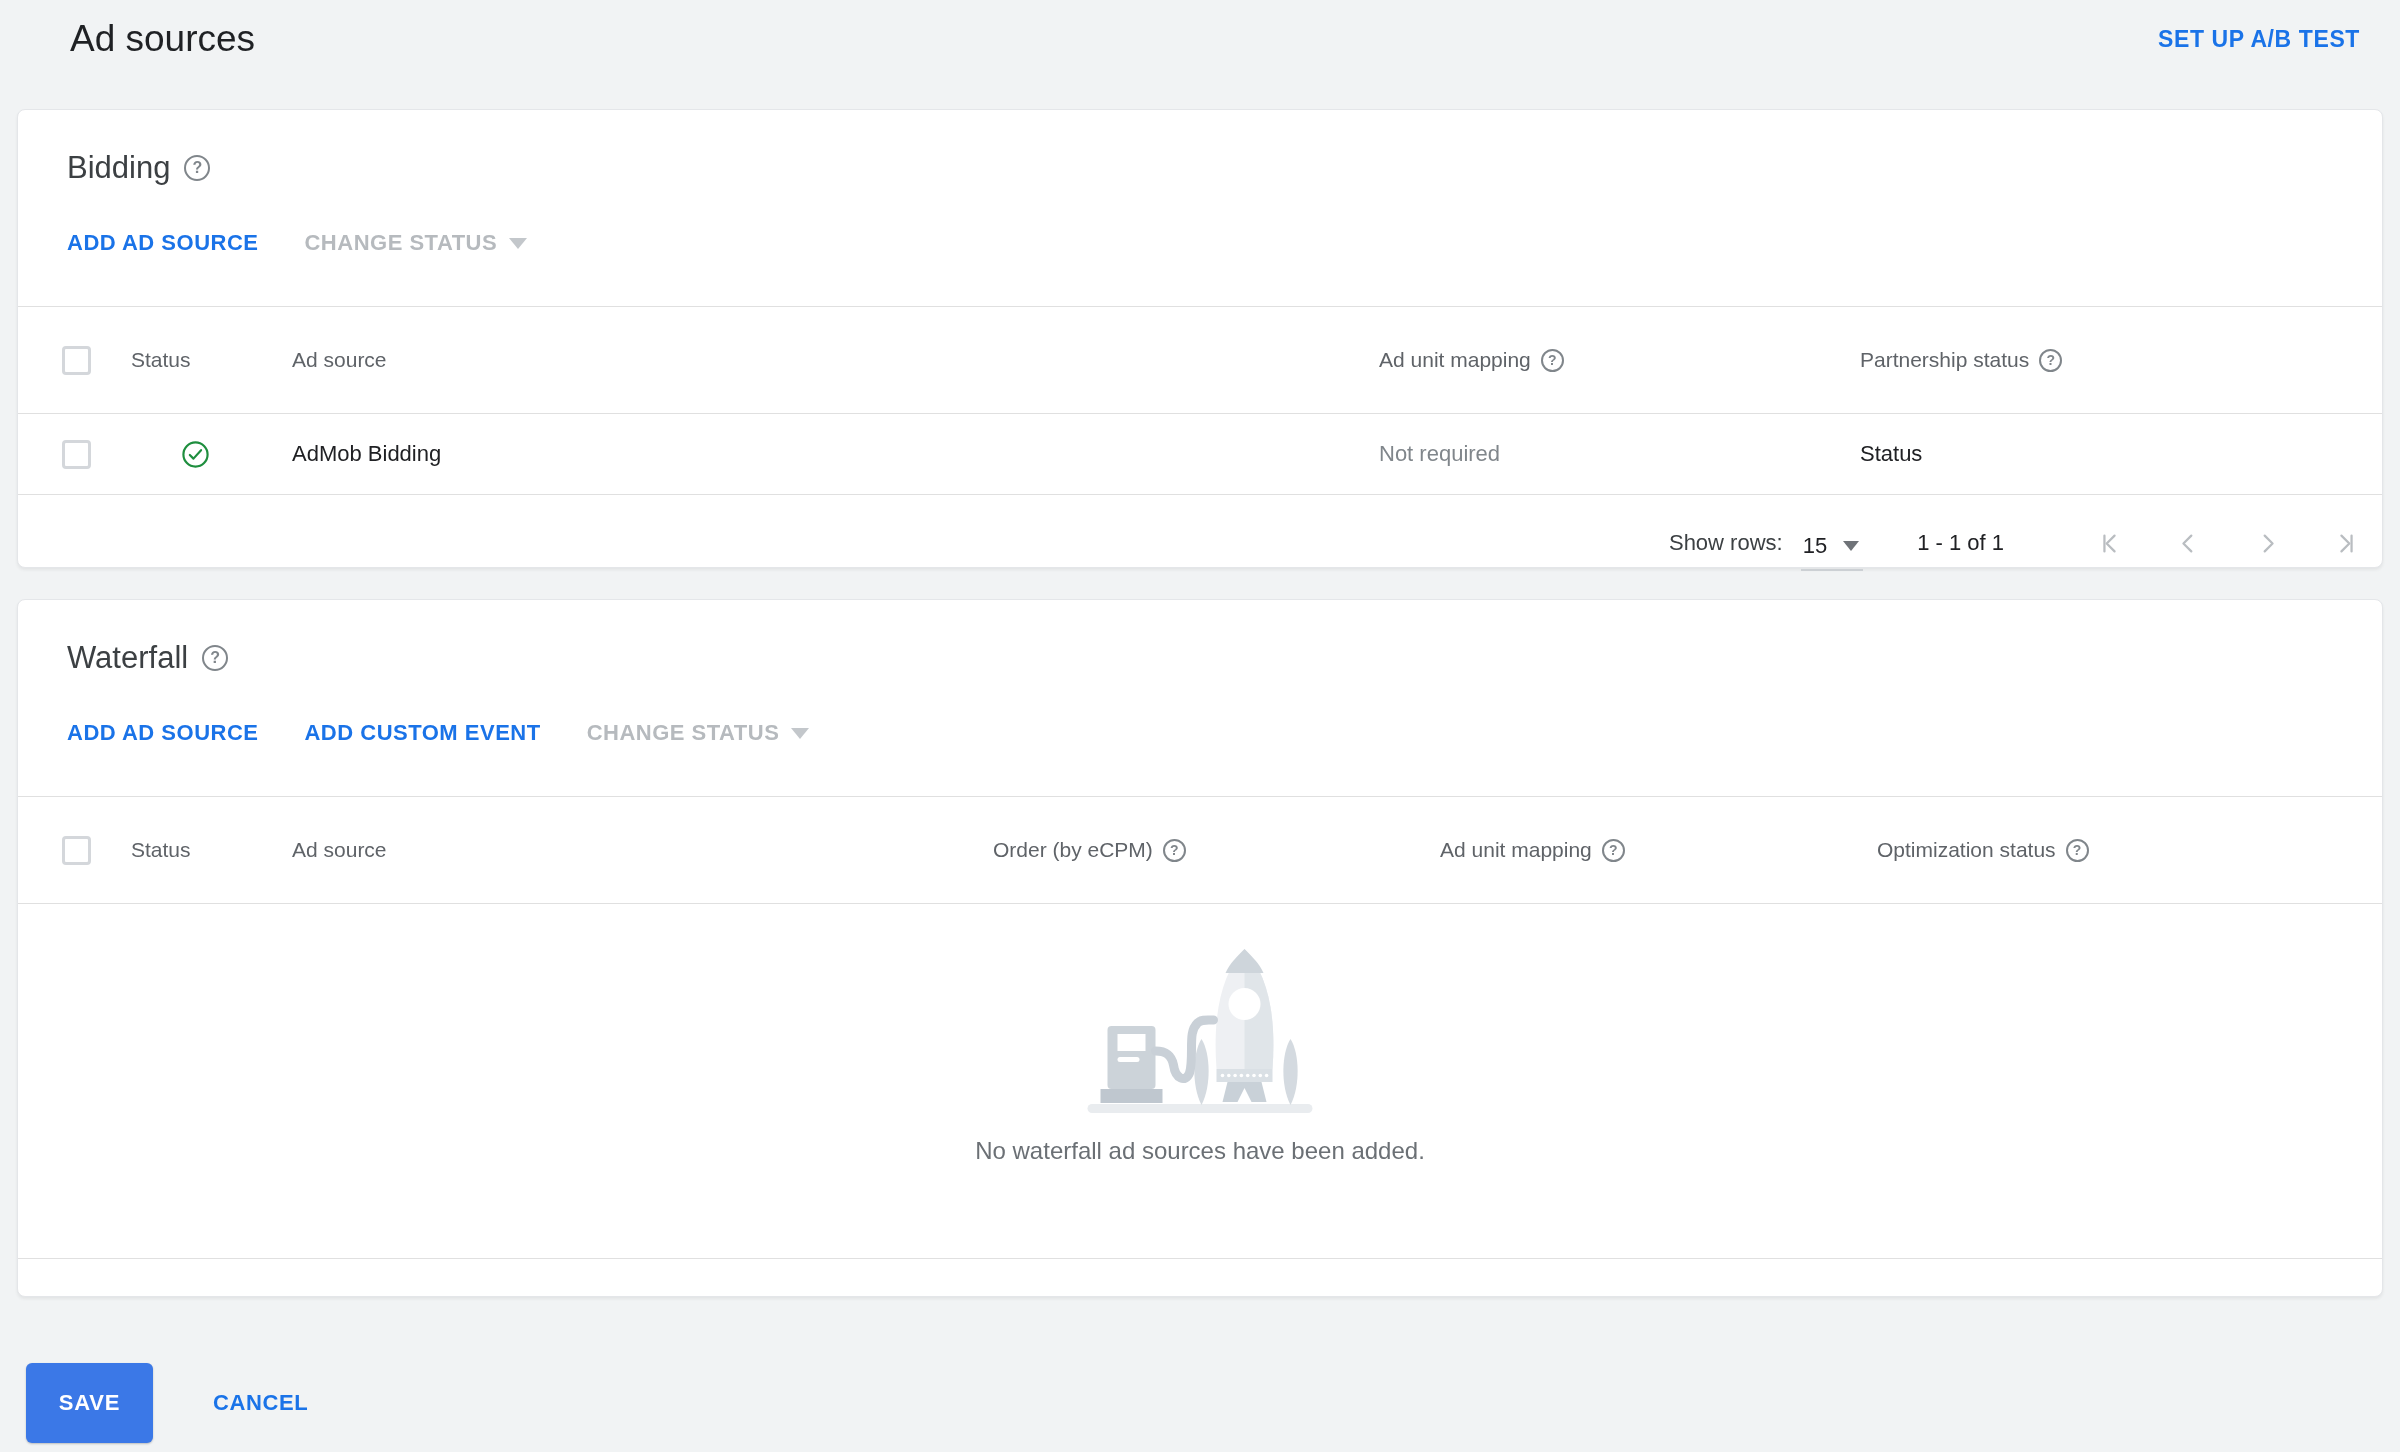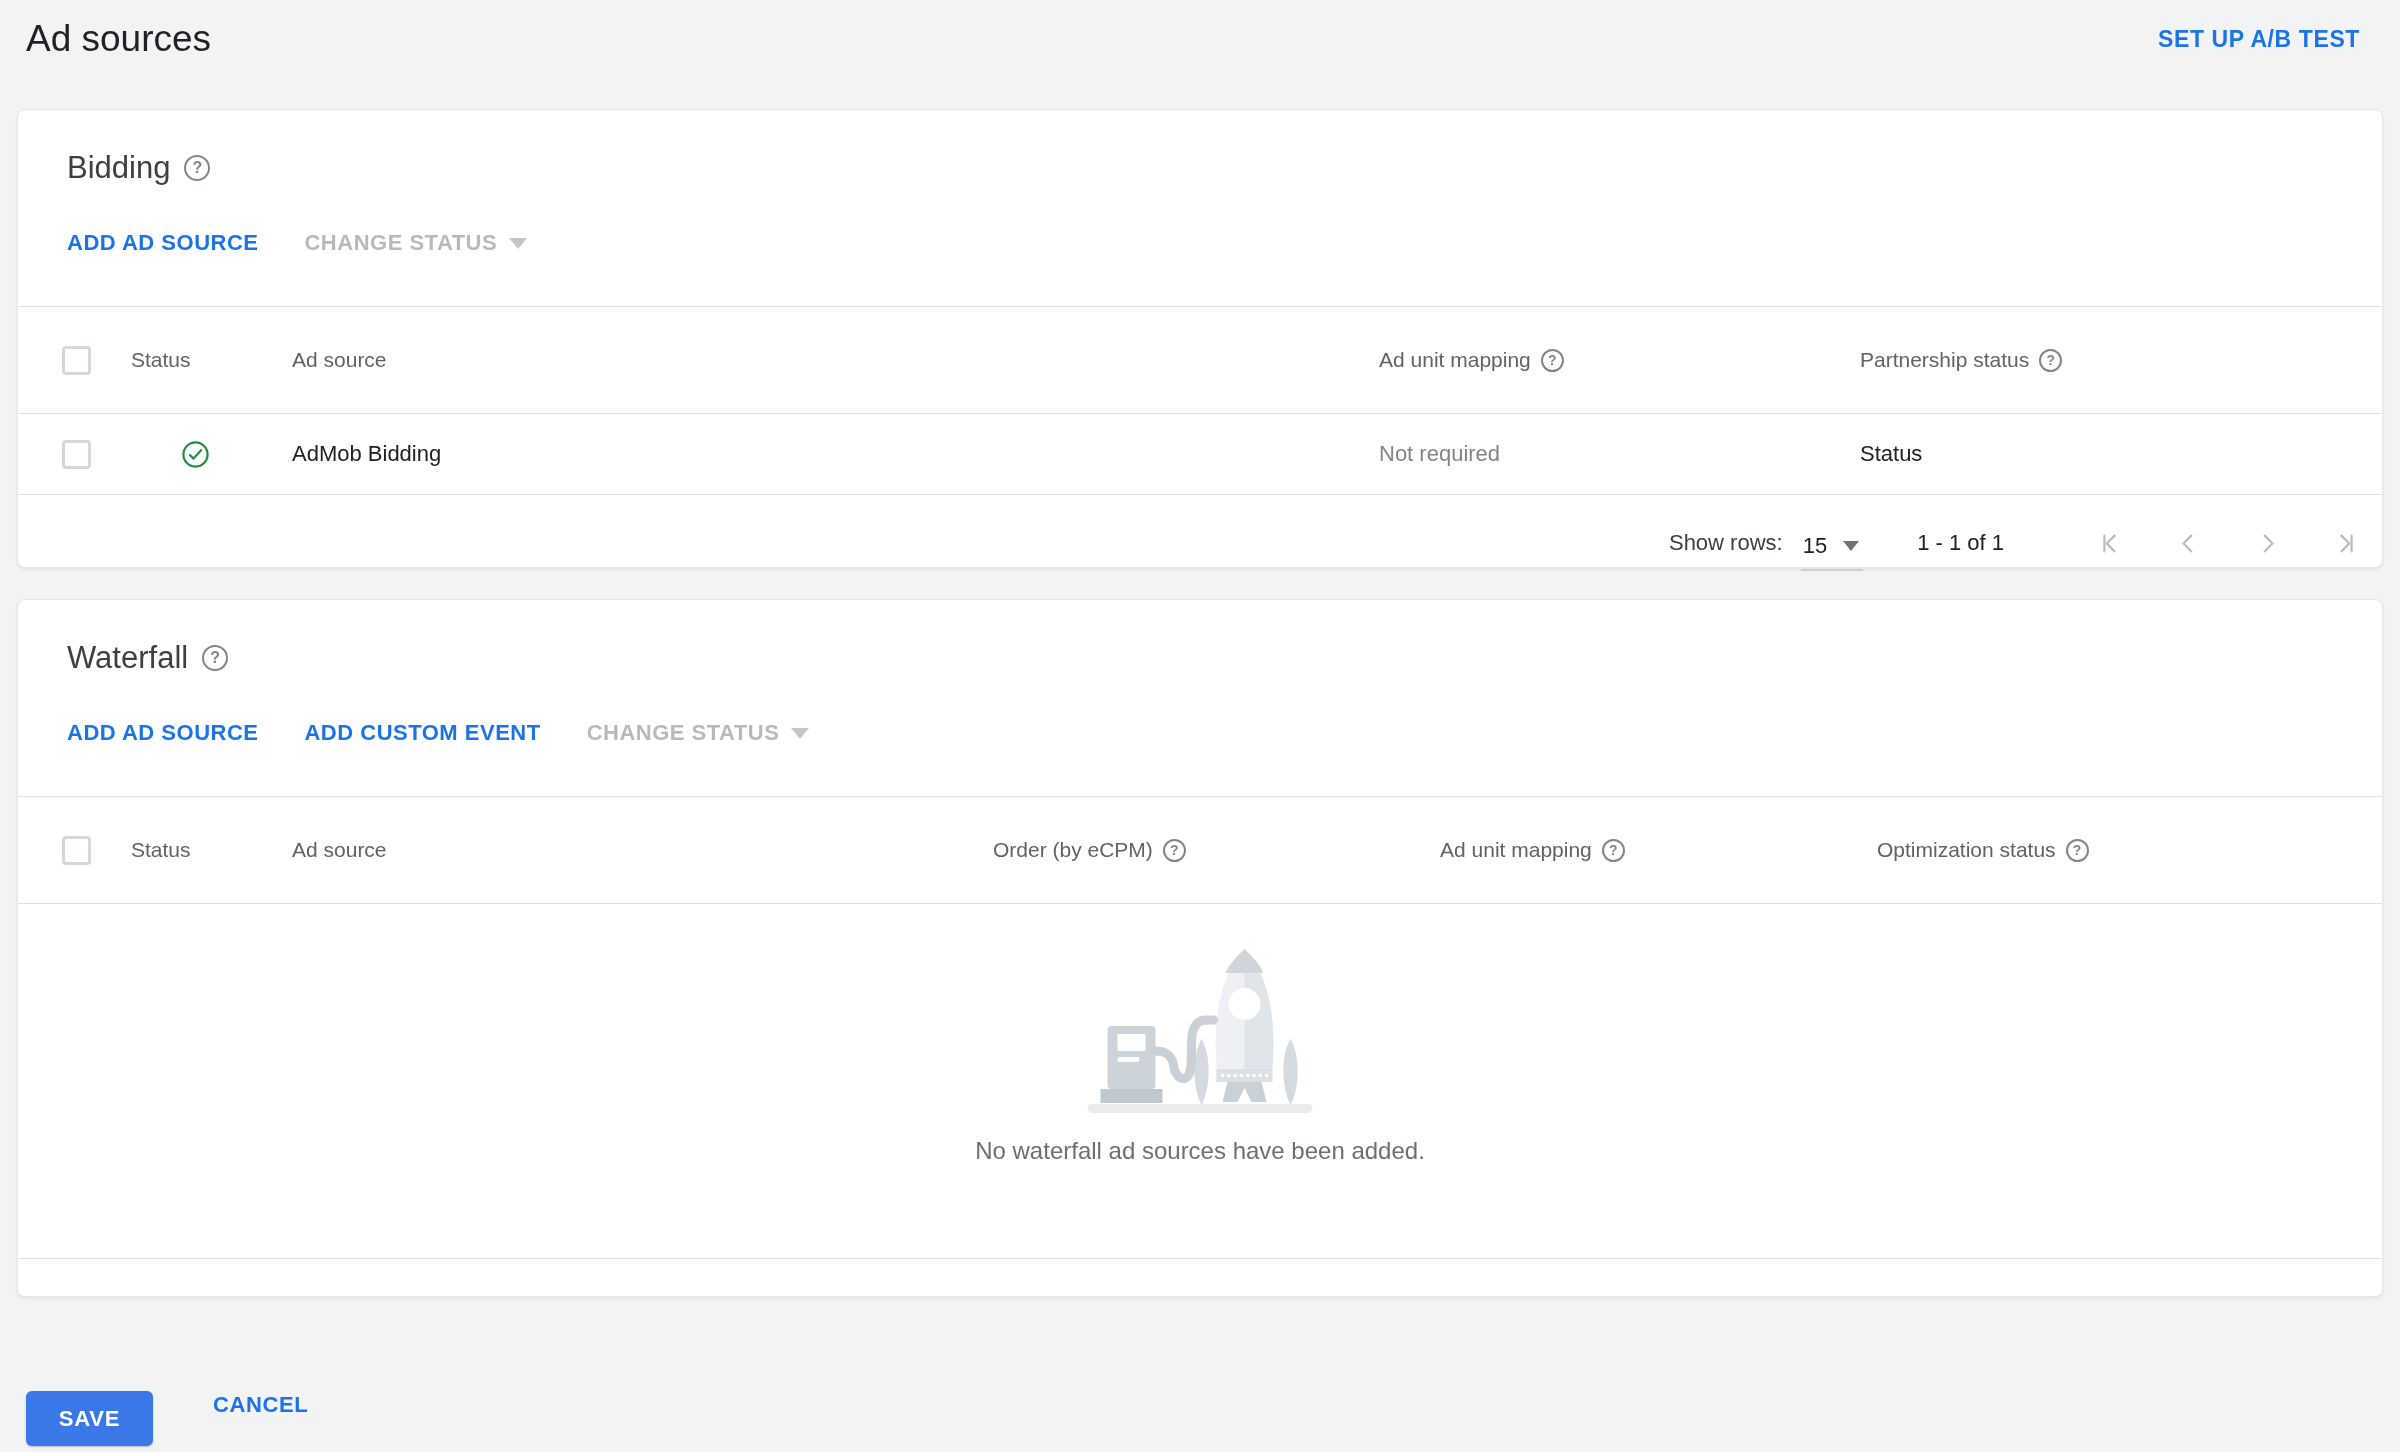--- a/index.html
+++ b/index.html
@@ -8,21 +8,21 @@
     background:#f1f3f4;
     font-family:"Liberation Sans", sans-serif;
     color:#202124;
     position:relative;
     overflow:hidden;
   }
 
   
   .page-header {
     display:flex; justify-content:space-between; align-items:center;
-    padding:14px 40px 0 26px; height:64px;
+    padding:14px 40px 0 26px; height:64px;margin-left:44px;
   }
   .page-title { font-size:37px; font-weight:400; color:#1f2124; letter-spacing:0; }
   .ab-test-link {
     font-size:23px; font-weight:700; color:#1a73e8;
     letter-spacing:.6px; cursor:pointer; white-space:nowrap;
   }
 
   
   .card {
     background:#fff;
@@ -109,26 +109,25 @@
 
   
   .empty-block { height:320px; border-bottom:1px solid #e0e0e0; text-align:center; }
   .rocket-svg { display:block; margin:35px auto 0; }
   .empty-message { margin-top:20px; font-size:24px; color:#6b7075; }
   .waterfall-footer-strip { height:96px; }
 
   
   .page-actions { display:flex; align-items:center; margin:66px 0 0 26px; gap:60px; }
   .save-button {
-    min-width:127px; height:55px; padding:0 30px;
+    min-width:127px; height:80px; padding:0 30px;
     background:#3b78e7; color:#fff; border:none; border-radius:6px;
     font-family:"Liberation Sans", sans-serif;
     font-size:22px; font-weight:700; letter-spacing:.8px; cursor:pointer;
     box-shadow:0 1px 2px rgba(60,64,67,.3);
-    margin-top:28px;
   }
   .cancel-link { font-size:22px; font-weight:700; letter-spacing:.6px; color:#1a73e8; cursor:pointer; }
 </style>
 </head>
 <body>
 
 <div class="page-header">
   <div class="page-title">Ad sources</div>
   <div class="ab-test-link">SET UP A/B TEST</div>
 </div>

